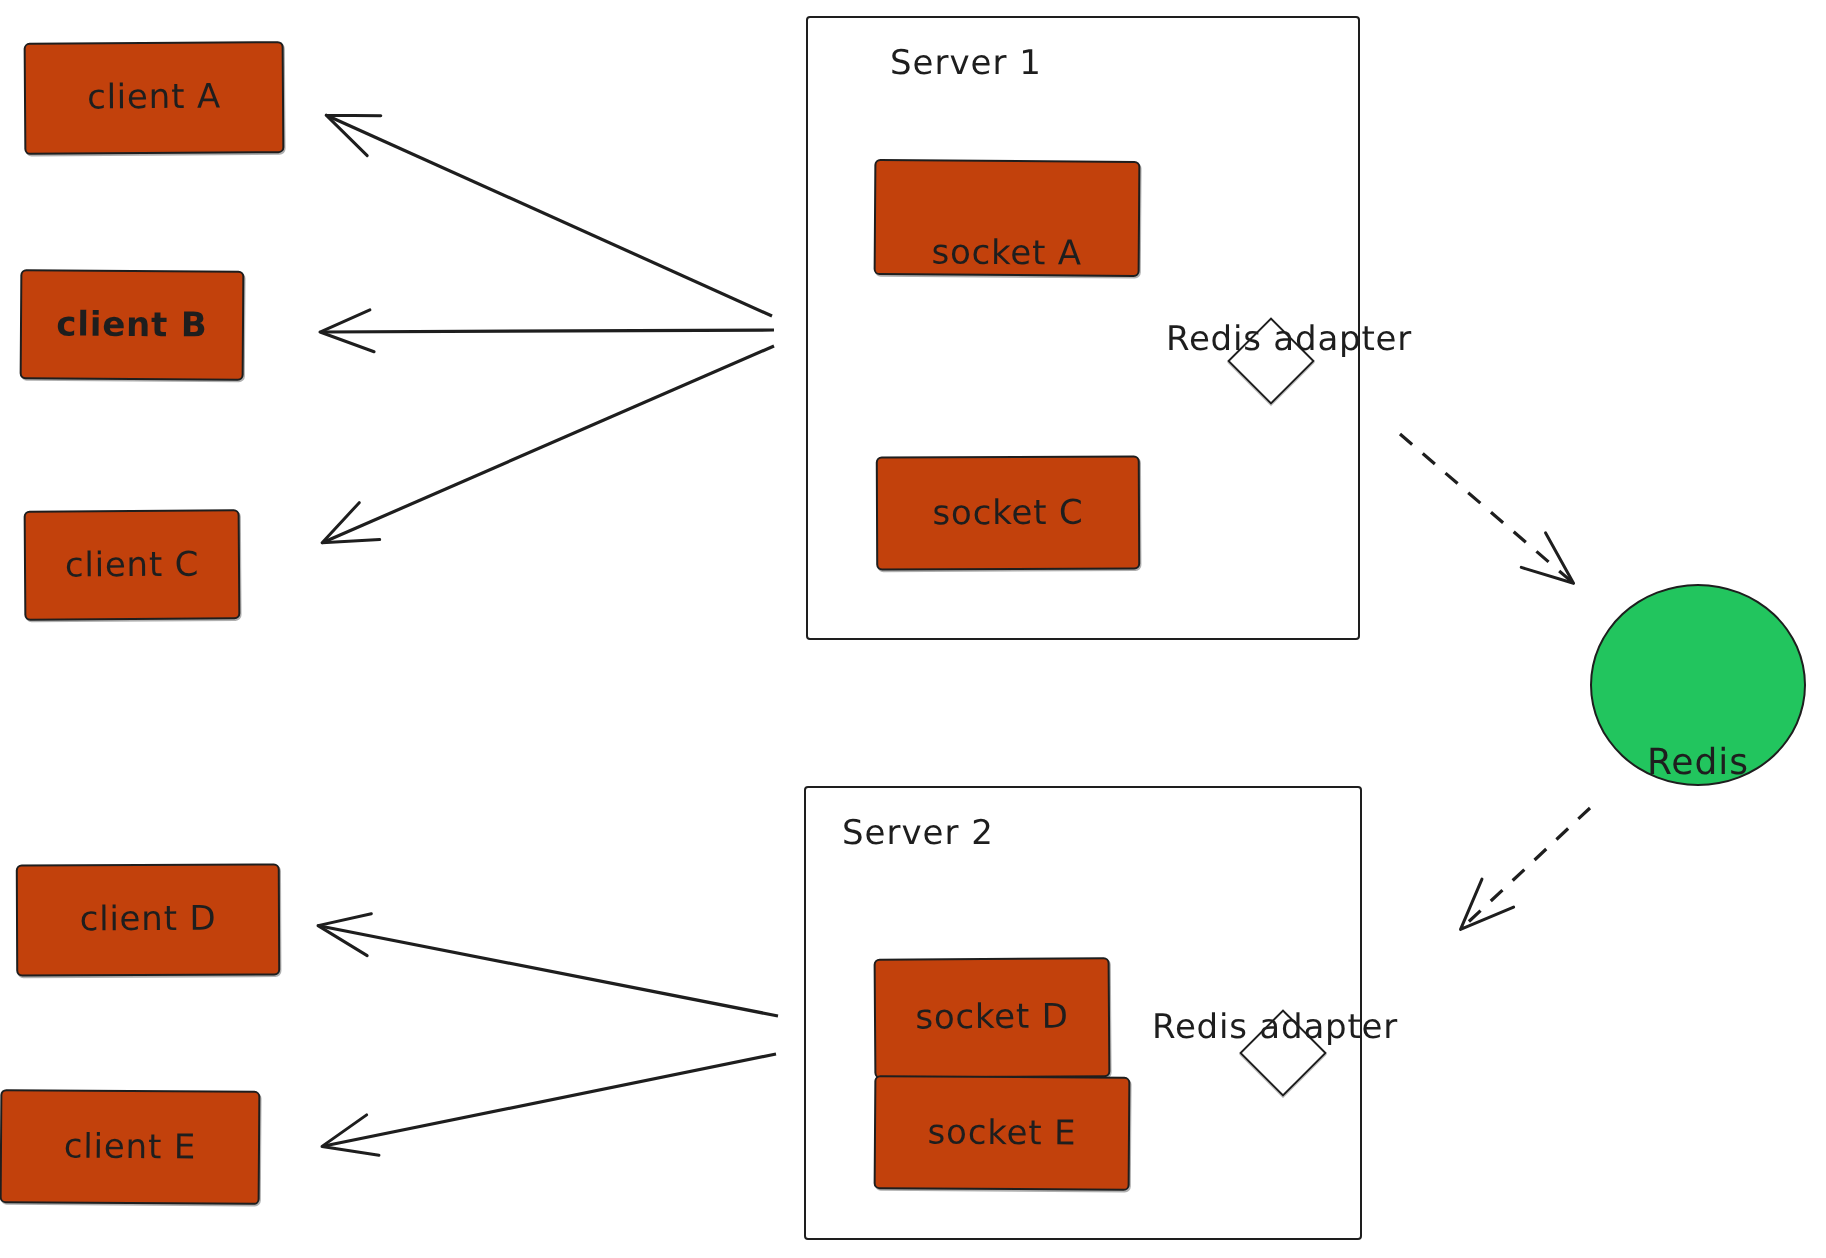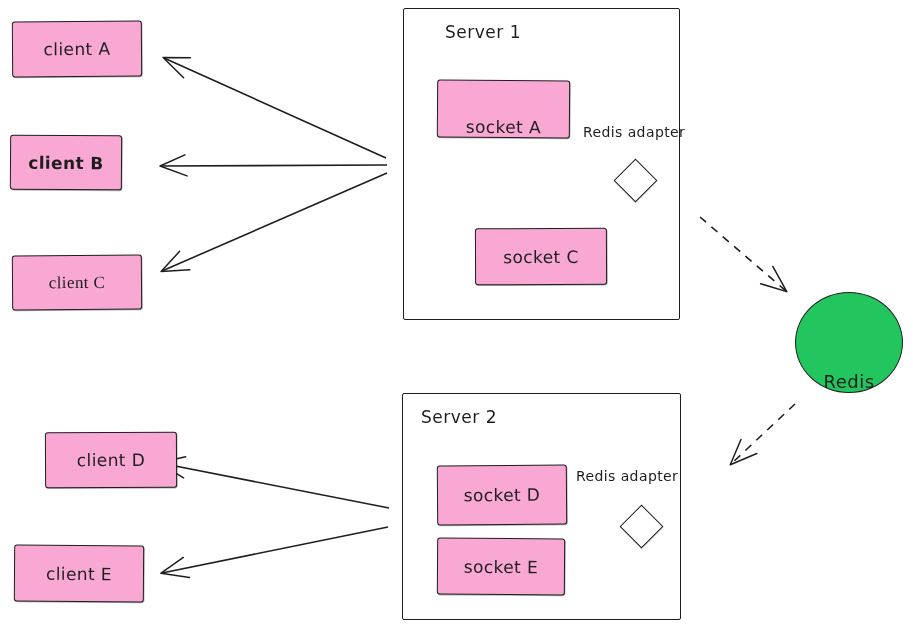--- a/index.html
+++ b/index.html
@@ -19,21 +19,21 @@
   .wires {
     position: absolute;
     left: 0;
     top: 0;
     pointer-events: none;
   }
   .box {
     position: absolute;
     border: 1.7px solid #1e1e1e;
     border-radius: 3px;
-    background: #f9a8d4;
+    background: #c2410c;
     display: flex;
     align-items: center;
     justify-content: center;
     box-sizing: border-box;
     font-size: 17px;
     letter-spacing: 0.4px;
     box-shadow: 0.6px 0.8px 0 rgba(30,30,30,0.35);
   }
   .server {
     position: absolute;
@@ -43,24 +43,25 @@
     box-sizing: border-box;
   }
   .server-title {
     position: absolute;
     font-size: 17px;
     letter-spacing: 0.5px;
     white-space: nowrap;
   }
   .adapter-label {
     position: absolute;
-    font-size: 14px;
+    font-size: 17px;
     letter-spacing: 0.4px;
     white-space: nowrap;
     z-index: 3;
+    margin-top: 36px;
   }
   .diamond {
     position: absolute;
     width: 31px;
     height: 31px;
     border: 1.5px solid #1e1e1e;
     background: #ffffff;
     transform: rotate(45deg);
     box-sizing: border-box;
     z-index: 2;
@@ -73,21 +74,21 @@
     background: #22c55e;
     display: flex;
     align-items: flex-end;
     justify-content: center;
     box-sizing: border-box;
     font-size: 18px;
     letter-spacing: 0.5px;
   }
   .r-a { transform: rotate(-0.4deg); }
   .r-b { transform: rotate(0.4deg); }
-  .r-c { transform: rotate(-0.25deg); margin-left: 37px; }
+  .r-c { transform: rotate(-0.25deg); }
 </style>
 </head>
 <body>
 
 <div class="canvas">
 
   <svg class="wires" width="913" height="629" viewBox="0 0 913 629">
     <defs>
       <marker id="ah" markerUnits="userSpaceOnUse" markerWidth="60" markerHeight="34" viewBox="-44 -17 60 34" refX="-1" refY="0" orient="auto">
         <path d="M -27 -10 L 0 0 M 0 0 L -25 11" fill="none" stroke="#1e1e1e" stroke-width="1.5" stroke-linecap="round"></path>
@@ -103,44 +104,44 @@
     <line x1="700" y1="217" x2="786" y2="291" stroke="#1e1e1e" stroke-width="1.6" stroke-dasharray="8 7" marker-end="url(#ah)"></line>
     <line x1="795" y1="404" x2="731" y2="464" stroke="#1e1e1e" stroke-width="1.6" stroke-dasharray="8 7" marker-end="url(#ah)"></line>
   </svg>
 
   <div class="box r-a" style="left:12px; top:21px; width:130px; height:56px;">
     <span>client A</span>
   </div>
   <div class="box r-b" style="left:10px; top:135px; width:112px; height:55px;font-weight:bold;">
     <span>client B</span>
   </div>
-  <div class="box r-a" style="left:12px; top:255px; width:130px; height:55px;font-family:Liberation Serif, serif;">
+  <div class="box r-a" style="left:12px; top:255px; width:108px; height:55px;">
     <span>client C</span>
   </div>
   <div class="box r-c" style="left:8px; top:432px; width:132px; height:56px;">
     <span>client D</span>
   </div>
-  <div class="box r-b" style="left:14px; top:545px; width:130px; height:57px;">
+  <div class="box r-b" style="left:0; top:545px; width:130px; height:57px;">
     <span>client E</span>
   </div>
 
   <div class="server" style="left:403px; top:8px; width:277px; height:312px;"></div>
   <div class="server-title" style="left:425px; top:22px;margin-left:20px;">Server 1</div>
   <div class="box r-b" style="left:437px; top:80px; width:133px; height:58px;align-items:flex-end;">
     <span>socket A</span>
   </div>
   <div class="box r-c" style="left:438px; top:228px; width:132px; height:57px;">
     <span>socket C</span>
   </div>
   <div class="adapter-label" style="left:583px; top:124px;">Redis adapter</div>
   <div class="diamond" style="left:620px; top:165px;"></div>
 
   <div class="server" style="left:402px; top:393px; width:279px; height:227px;"></div>
   <div class="server-title" style="left:421px; top:407px;">Server 2</div>
-  <div class="box r-a" style="left:437px; top:465px; width:130px; height:60px;">
+  <div class="box r-a" style="left:437px; top:479px; width:118px; height:60px;">
     <span>socket D</span>
   </div>
   <div class="box r-b" style="left:437px; top:538px; width:128px; height:57px;">
     <span>socket E</span>
   </div>
   <div class="adapter-label" style="left:576px; top:468px;">Redis adapter</div>
   <div class="diamond" style="left:626px; top:511px;"></div>
 
   <div class="circle" style="left:795px; top:292px; width:108px; height:101px;">
     <span>Redis</span>

